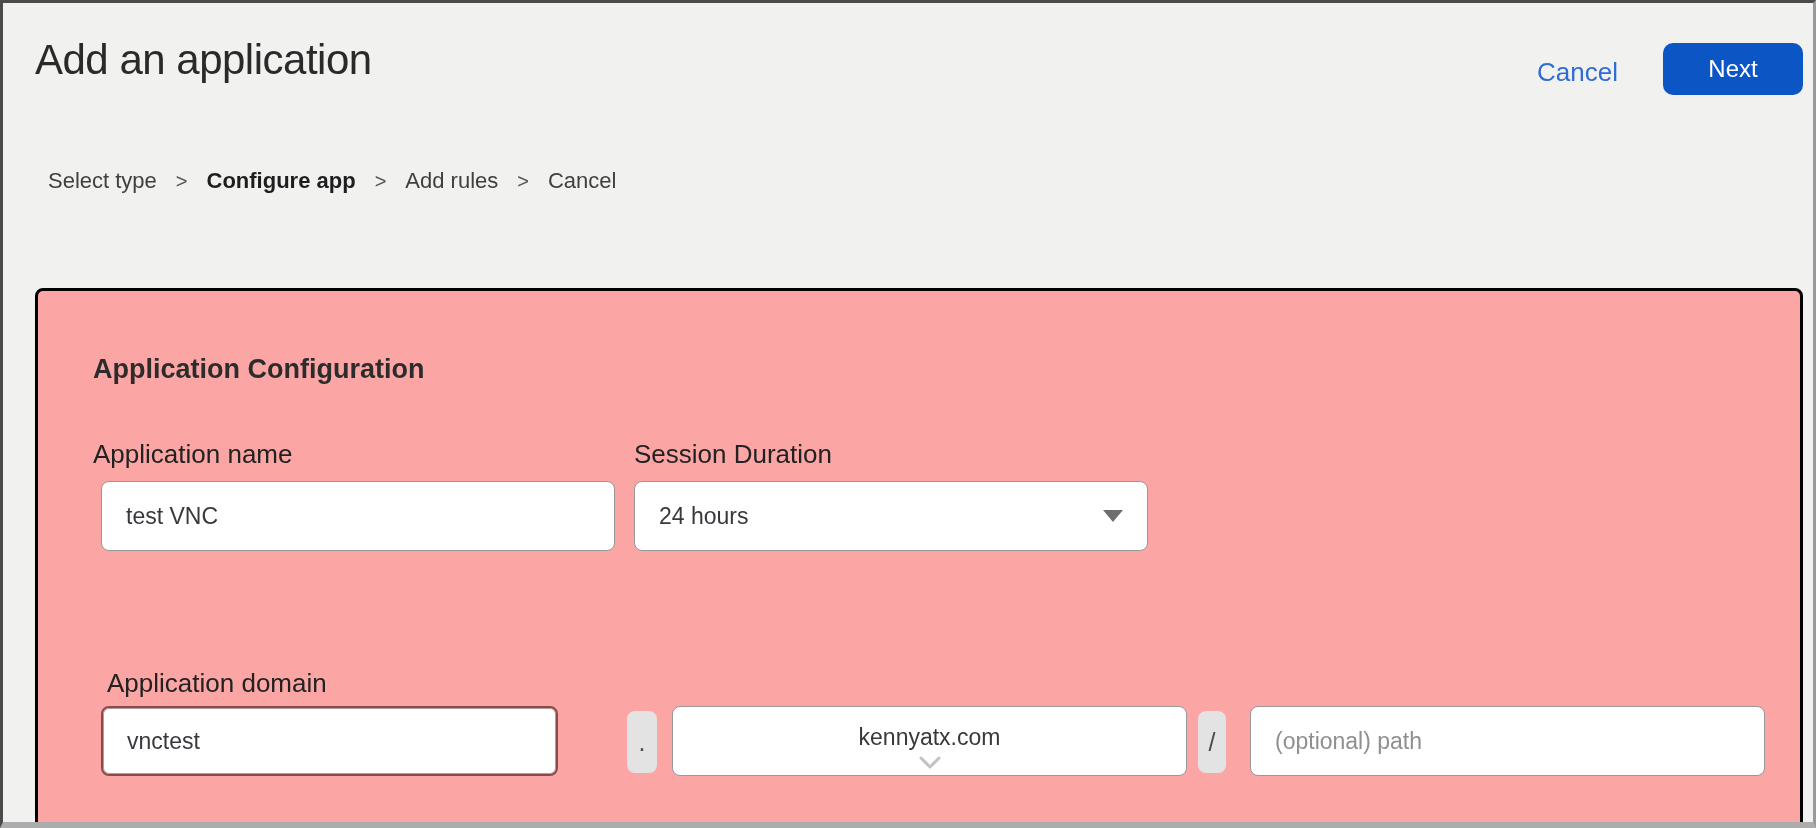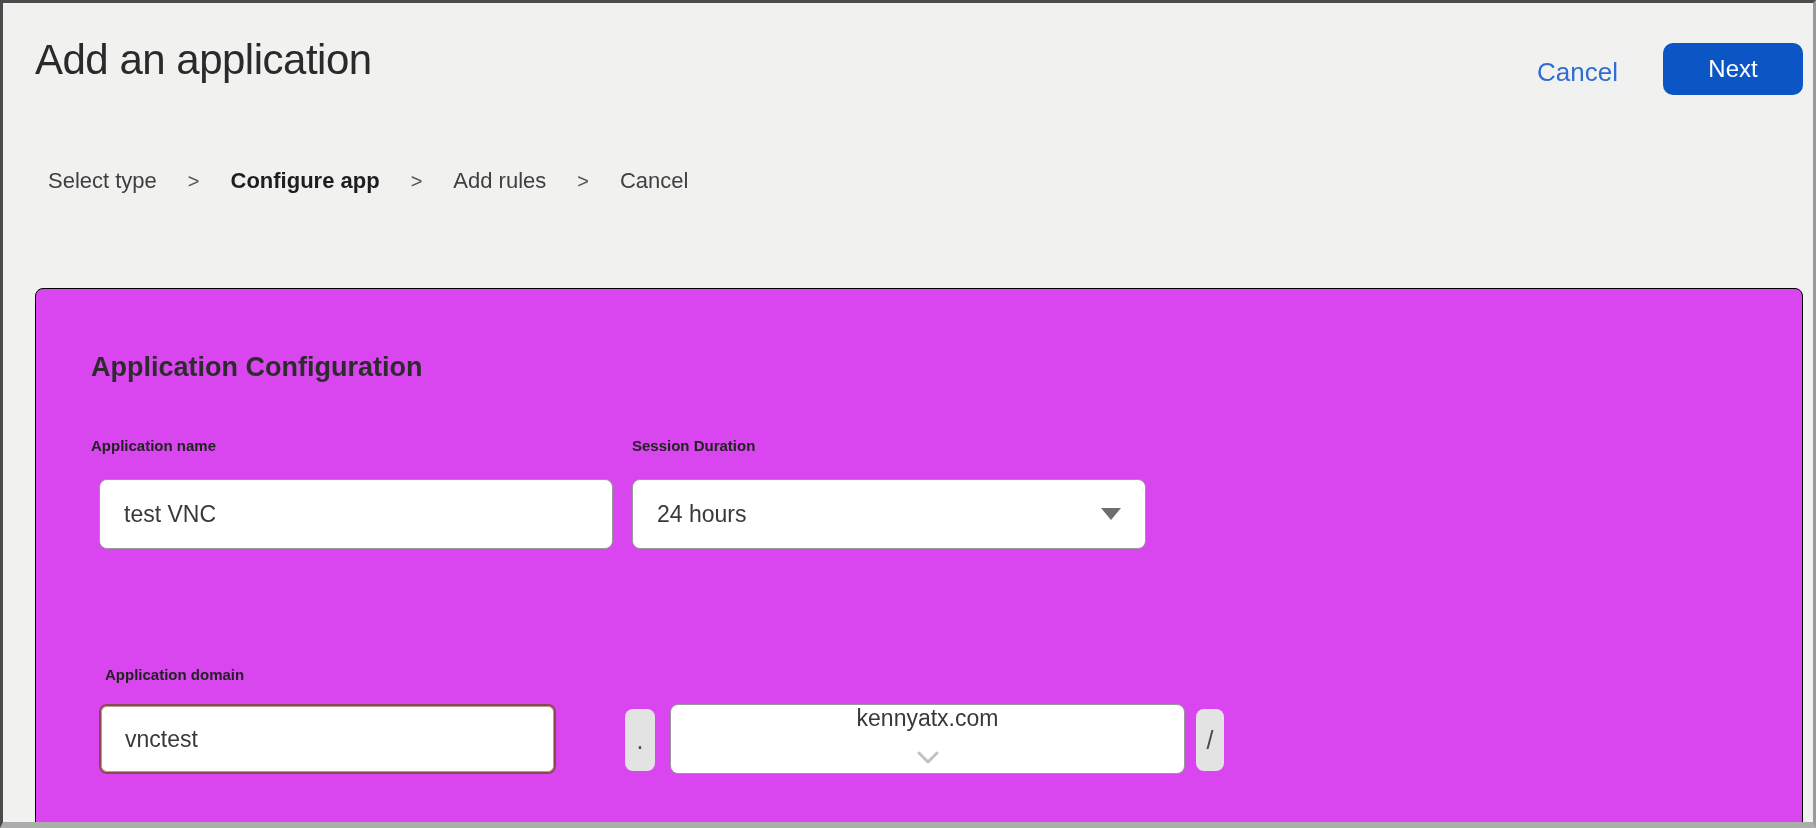--- a/index.html
+++ b/index.html
@@ -34,42 +34,42 @@
     position: absolute; left: 1660px; top: 40px;
     width: 140px; height: 52px;
     background: #0b55c4; color: #ffffff;
     font-size: 24px; border: none; border-radius: 10px;
     cursor: pointer;
     font-family: "Liberation Sans", sans-serif;
   }
 
   .breadcrumb {
     position: absolute; left: 45px; top: 165px;
-    display: flex; align-items: center; gap: 31px;
+    display: flex; align-items: center; gap: 19px;
     font-size: 22px; color: #3f3f3f;
   }
   .breadcrumb .step { cursor: pointer; }
   .breadcrumb .step.active { font-weight: 700; color: #1e1e1e; }
   .breadcrumb .sep { color: #555555; font-size: 20px; }
 
   .card {
     position: absolute; left: 32px; top: 285px; right: 10px; bottom: -6px;
-    background: #d946ef;
-    border: 1px solid #000000;
+    background: #fca5a5;
+    border: 3px solid #000000;
     border-radius: 8px 8px 0 0;
   }
 
   .section-title {
     position: absolute; left: 55px; top: 63px;
     font-size: 27px; font-weight: 700; color: #2c2c2c;
   }
 
   .field-label {
     position: absolute;
-    font-size: 15px; font-weight: 700; color: #222222;
+    font-size: 26px; font-weight: 400; color: #222222;
   }
   .label-app-name { left: 55px; top: 148px; }
   .label-session  { left: 596px; top: 148px; }
   .label-domain   { left: 69px; top: 377px; }
 
   .text-field {
     position: absolute; height: 70px;
     background: #ffffff;
     border: 1.5px solid #989898; border-radius: 8px;
     font-size: 23px; color: #37393c; padding: 0 24px;
@@ -79,21 +79,21 @@
   }
   .text-field::placeholder { color: #8f8f8f; }
 
   .field-app-name { left: 55px; top: 190px; width: 514px; }
 
   .select-box {
     position: absolute; height: 70px;
     background: #ffffff;
     border: 1.5px solid #989898; border-radius: 8px;
     display: flex; align-items: center;
-    padding: 0 24px;
+    padding: 17px 24px;
     font-size: 23px; color: #37393c;
     cursor: pointer;
   }
   .select-session { left: 596px; top: 190px; width: 514px; }
   .select-domain  { left: 634px; top: 415px; width: 515px; flex-direction: column; }
 
   .select-value { flex: 1 1 auto; }
 
   .tri-down {
     width: 0; height: 0; flex: 0 0 auto;
@@ -163,16 +163,17 @@
       <span class="select-value">kennyatx.com</span>
       <span class="chev-light">
         <svg width="26" height="18" viewBox="0 0 26 18">
           <polyline points="4,4 13,13 22,4" fill="none" stroke="#c2c2c2" stroke-width="3" stroke-linecap="round" stroke-linejoin="round"></polyline>
         </svg>
       </span>
     </div>
 
     <span class="sep-box sep-slash">/</span>
 
+    <input class="text-field field-path" type="text" placeholder="(optional) path" style="">
 
   </section>
 
 </div>
 
 </body></html>

